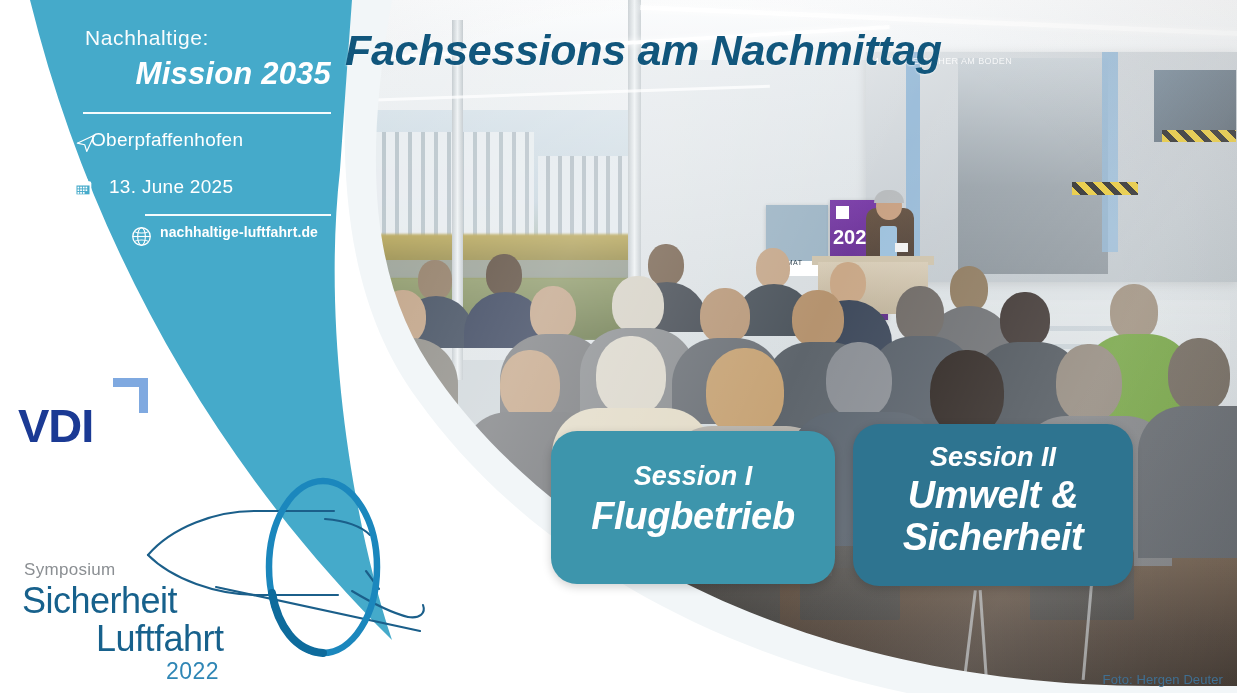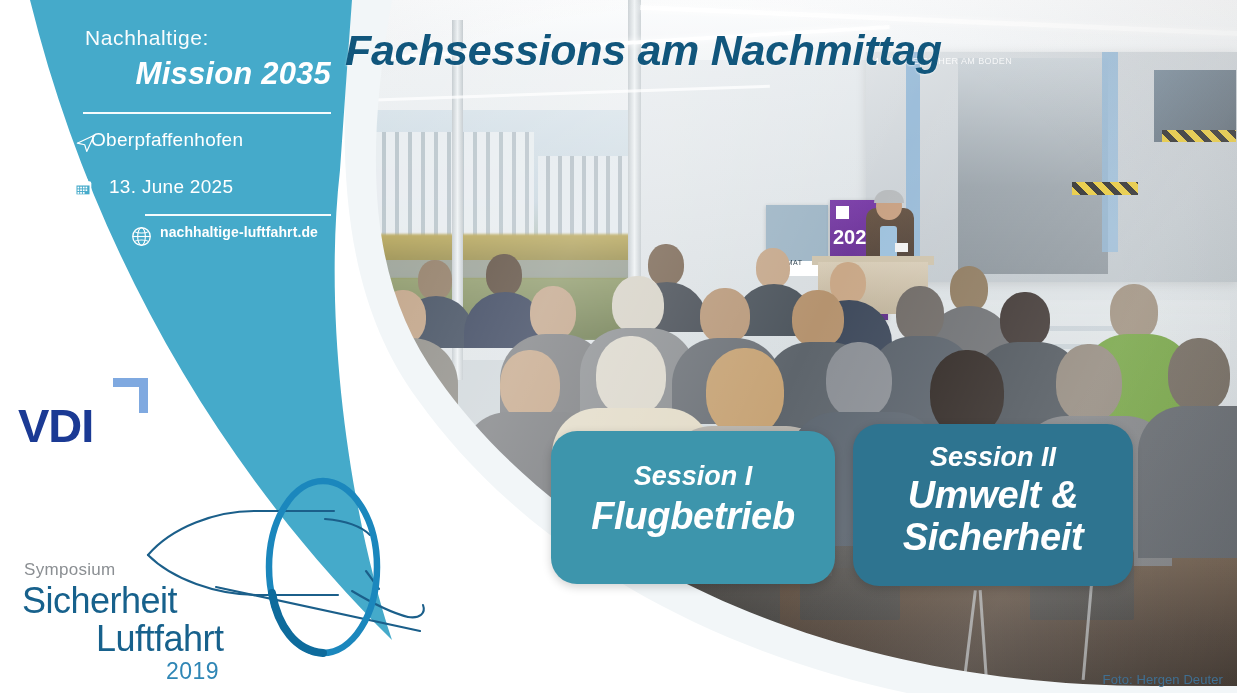--- a/index.html
+++ b/index.html
@@ -435,21 +435,21 @@
       <path d="M246 116 C252 124 256 130 259 134"></path>
     </g>
     <ellipse cx="203" cy="112" rx="54" ry="86" fill="none" stroke="#1b87bd" stroke-width="6.5"></ellipse>
     <path d="M152 138 C158 172 176 196 203 198" fill="none" stroke="#0e6b9c" stroke-width="8" stroke-linecap="round"></path>
   </svg>
 
   <div id="sym-logo">
     <div id="sym-word">Symposium</div>
     <div id="sym-l1">Sicherheit</div>
     <div id="sym-l2">Luftfahrt</div>
-    <div id="sym-year">2019</div>
+    <div id="sym-year">2022</div>
   </div>
 
   <div class="badge" id="badge1">
     <div class="badge-sub">Session I</div>
     <div class="badge-main">Flugbetrieb</div>
   </div>
 
   <div class="badge" id="badge2">
     <div class="badge-sub">Session II</div>
     <div class="badge-main">Umwelt &amp;</div>

